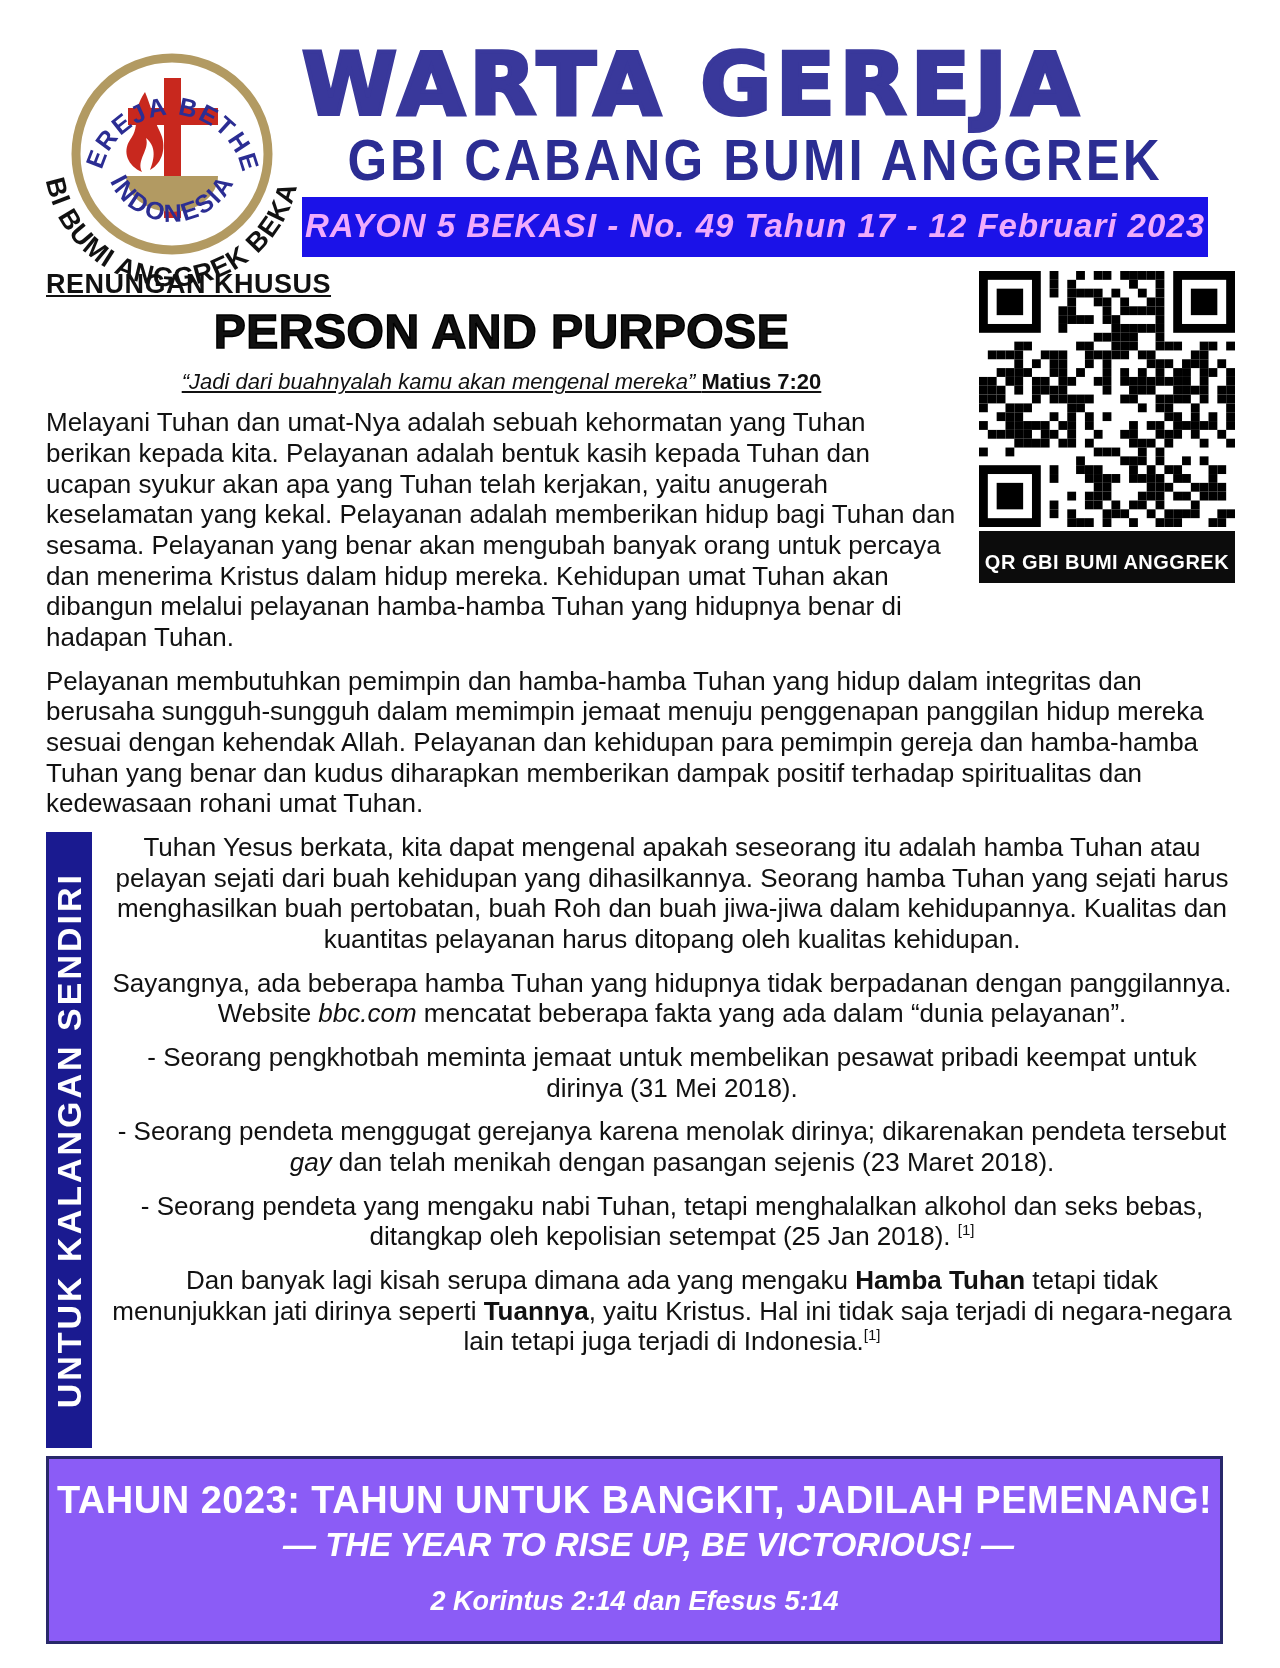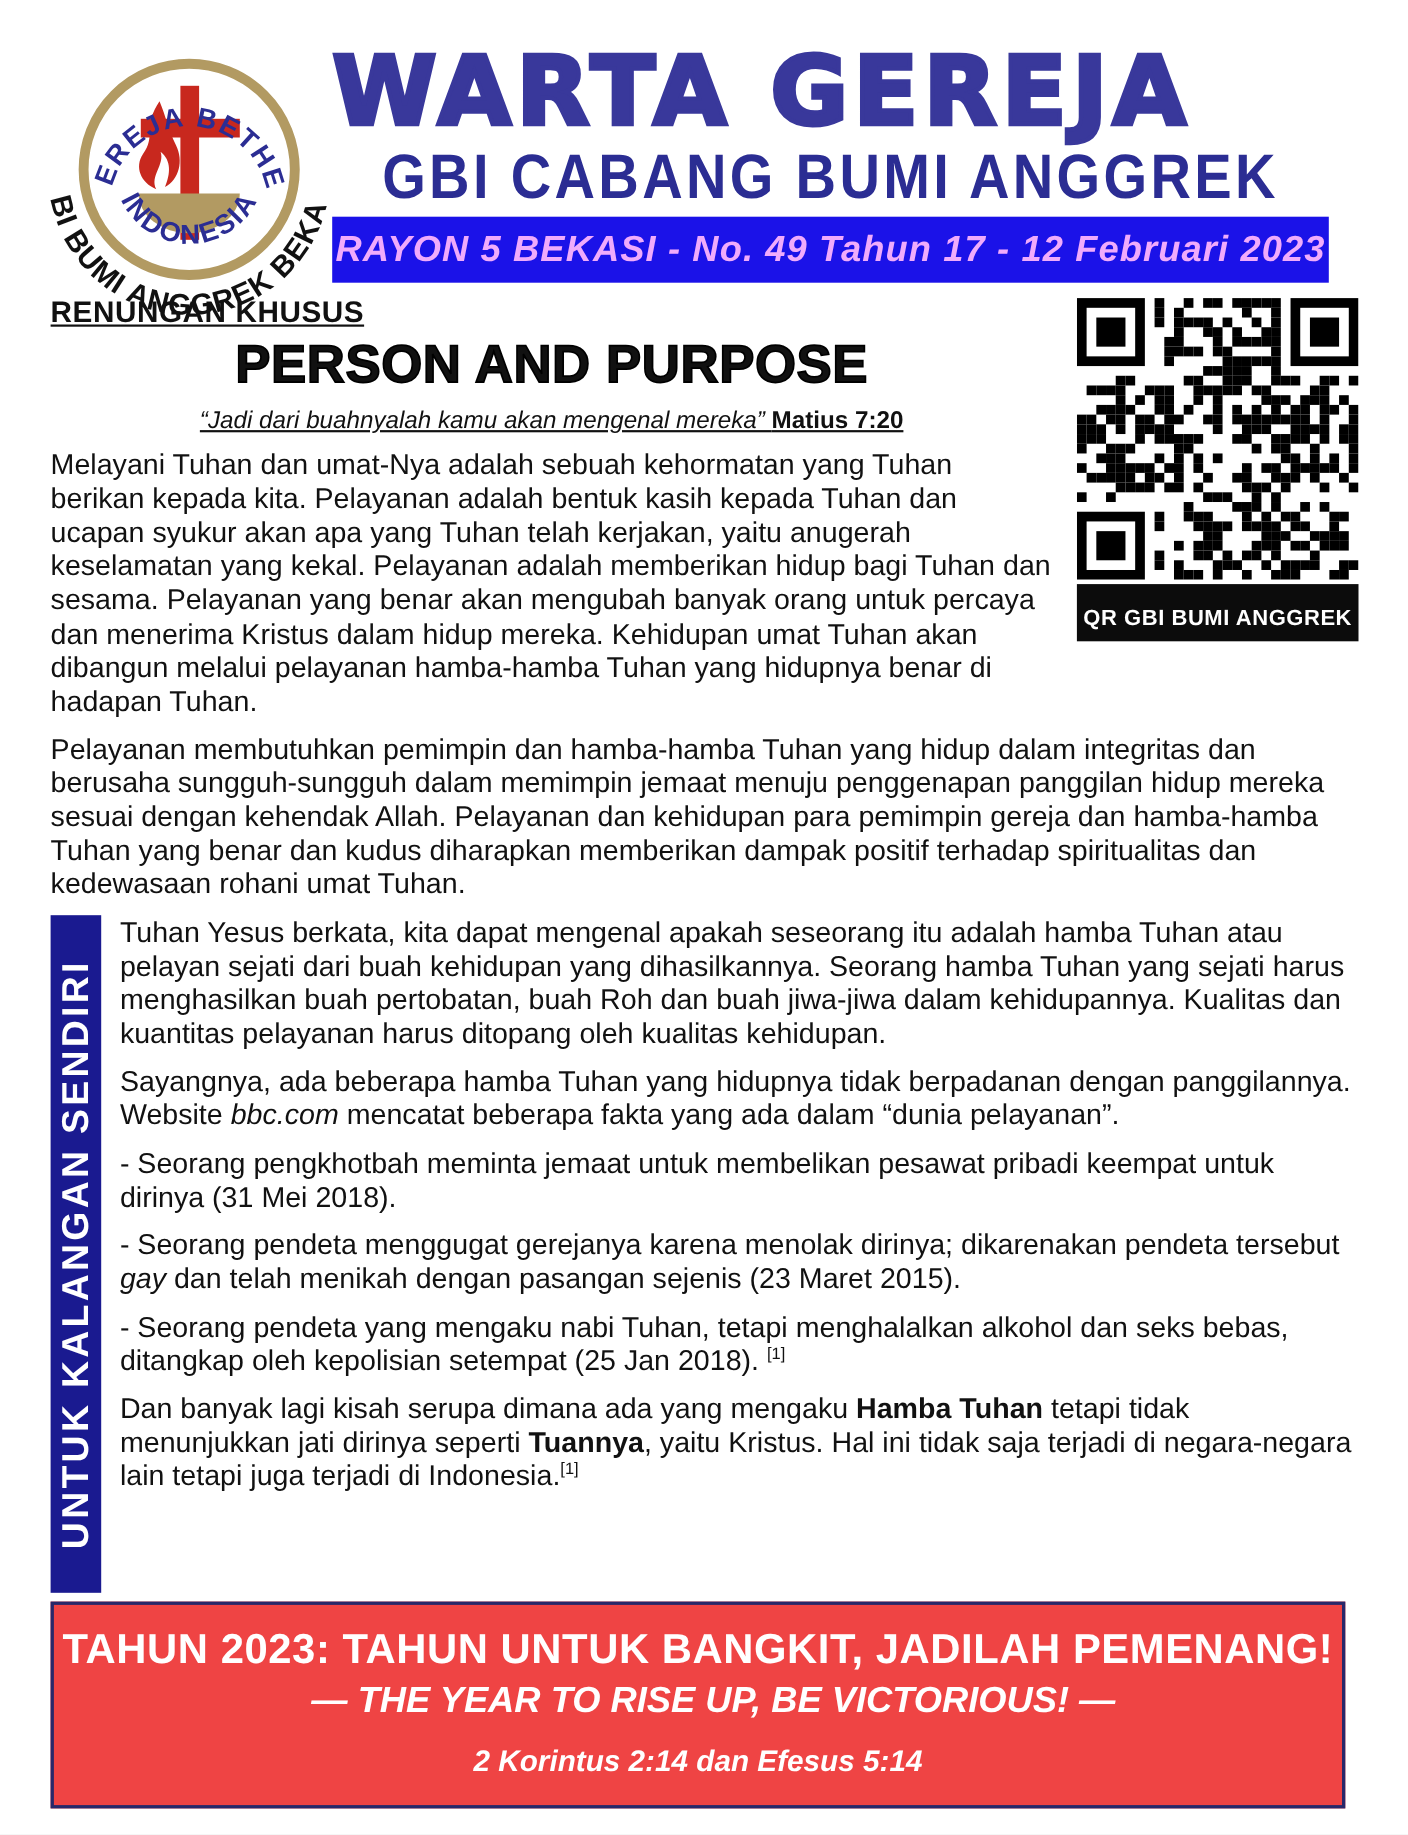--- a/index.html
+++ b/index.html
@@ -97,26 +97,26 @@
   }
   .vbar-label {
     writing-mode: vertical-rl;
     transform: rotate(180deg);
     color: #ffffff;
     font-weight: bold;
     font-size: 34px;
     letter-spacing: 3px;
     white-space: nowrap;
   }
-  .sidebar-text { flex: 1; padding-left: 17px; padding-bottom: 78px; }
+  .sidebar-text { flex: 1; padding-left: 17px; padding-bottom: 78px; text-align: center; }
 
   
   .footer-banner {
     margin: 8px 57px 0 46px;
-    background: #ef4444;
+    background: #8b5cf6;
     border: 3px solid #28286A;
     color: #ffffff;
     text-align: center;
     padding: 20px 0 24px;
   }
   .f1 { font-size: 38px; font-weight: bold; letter-spacing: 0.5px; }
   .f2 { font-size: 33px; font-weight: bold; font-style: italic; margin-top: 4px; padding-left: 28px; }
   .f3 { font-size: 27px; font-weight: bold; font-style: italic; margin-top: 22px; }
 </style>
 </head>
@@ -516,21 +516,21 @@
     <p class="body">Pelayanan membutuhkan pemimpin dan hamba-hamba Tuhan yang hidup dalam integritas dan berusaha sungguh-sungguh dalam memimpin jemaat menuju penggenapan panggilan hidup mereka sesuai dengan kehendak Allah. Pelayanan dan kehidupan para pemimpin gereja dan hamba-hamba Tuhan yang benar dan kudus diharapkan memberikan dampak positif terhadap spiritualitas dan kedewasaan rohani umat Tuhan.</p>
 
     <div class="sidebar-section">
       <div class="vbar">
         <span class="vbar-label">UNTUK KALANGAN SENDIRI</span>
       </div>
       <div class="sidebar-text">
         <p class="body">Tuhan Yesus berkata, kita dapat mengenal apakah seseorang itu adalah hamba Tuhan atau pelayan sejati dari buah kehidupan yang dihasilkannya. Seorang hamba Tuhan yang sejati harus menghasilkan buah pertobatan, buah Roh dan buah jiwa-jiwa dalam kehidupannya. Kualitas dan kuantitas pelayanan harus ditopang oleh kualitas kehidupan.</p>
         <p class="body"><span>Sayangnya, ada beberapa hamba Tuhan yang hidupnya tidak berpadanan dengan panggilannya. Website </span><span class="it">bbc.com</span><span> mencatat beberapa fakta yang ada dalam “dunia pelayanan”.</span></p>
         <p class="body">- Seorang pengkhotbah meminta jemaat untuk membelikan pesawat pribadi keempat untuk dirinya (31 Mei 2018).</p>
-        <p class="body"><span>- Seorang pendeta menggugat gerejanya karena menolak dirinya; dikarenakan pendeta tersebut </span><span class="it">gay</span><span> dan telah menikah dengan pasangan sejenis (23 Maret 2015).</span></p>
+        <p class="body"><span>- Seorang pendeta menggugat gerejanya karena menolak dirinya; dikarenakan pendeta tersebut </span><span class="it">gay</span><span> dan telah menikah dengan pasangan sejenis (23 Maret 2018).</span></p>
         <p class="body"><span>- Seorang pendeta yang mengaku nabi Tuhan, tetapi menghalalkan alkohol dan seks bebas, ditangkap oleh kepolisian setempat (25 Jan 2018). </span><sup class="ref">[1]</sup></p>
         <p class="body"><span>Dan banyak lagi kisah serupa dimana ada yang mengaku </span><span class="bd">Hamba Tuhan</span><span> tetapi tidak menunjukkan jati dirinya seperti </span><span class="bd">Tuannya</span><span>, yaitu Kristus. Hal ini tidak saja terjadi di negara-negara lain tetapi juga terjadi di Indonesia.</span><sup class="ref">[1]</sup></p>
       </div>
     </div>
   </div>
 
   <div class="footer-banner">
     <div class="f1">TAHUN 2023: TAHUN UNTUK BANGKIT, JADILAH PEMENANG!</div>
     <div class="f2">— THE YEAR TO RISE UP, BE VICTORIOUS! —</div>
     <div class="f3">2 Korintus 2:14 dan Efesus 5:14</div>

